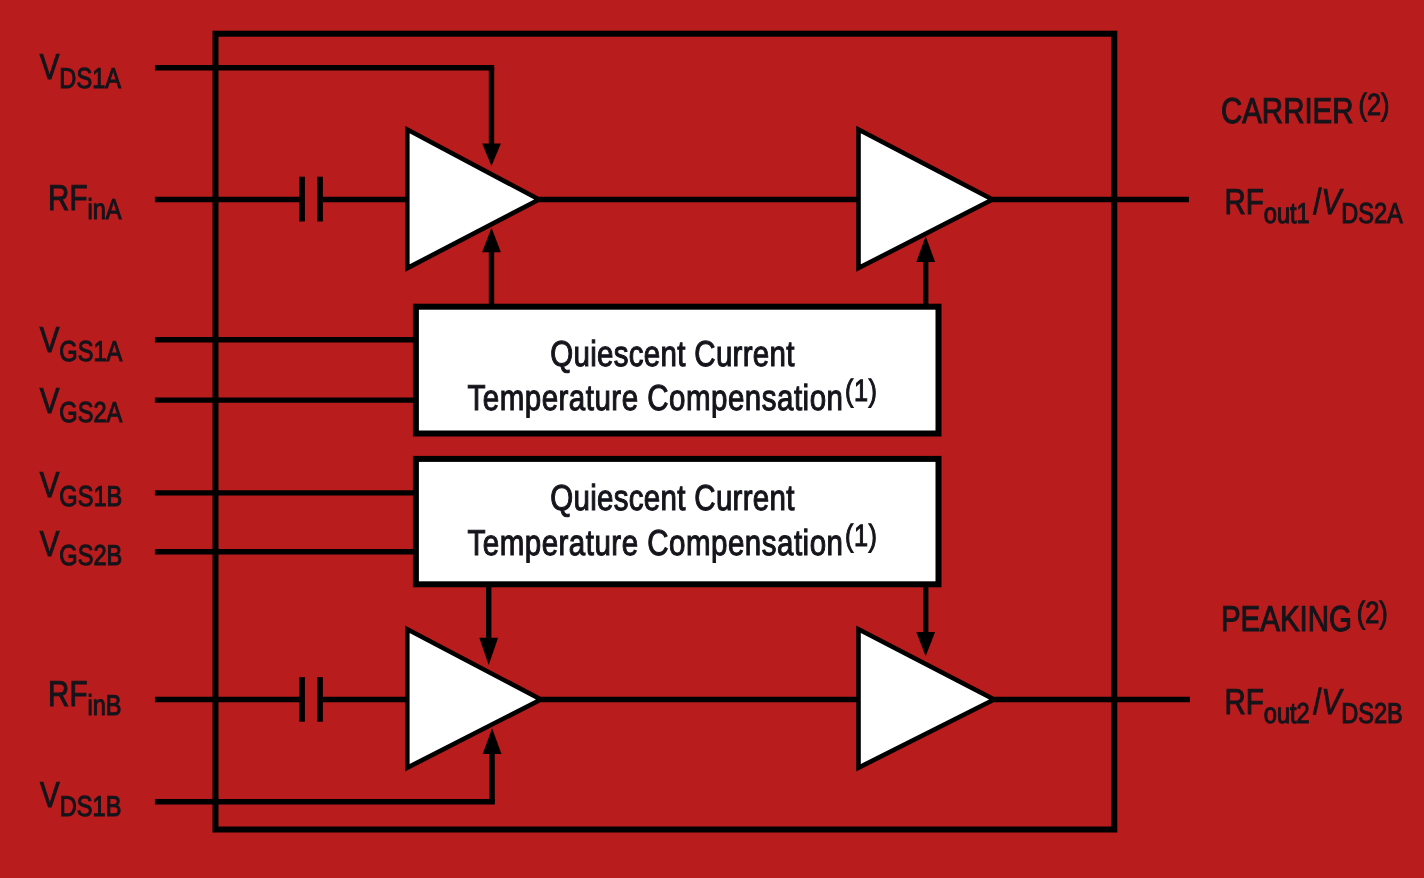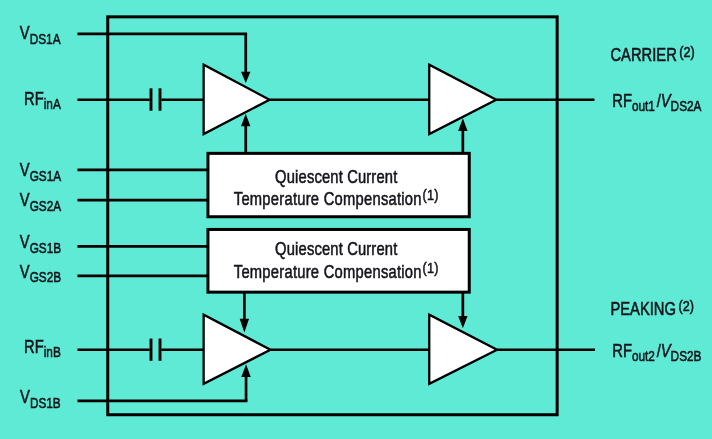--- a/index.html
+++ b/index.html
@@ -1,16 +1,16 @@
 <!DOCTYPE html>
 <html><head>
 <meta charset="utf-8">
 <style>
   html,body{margin:0;padding:0;background:#fff;}
-  #canvas{position:relative;width:712px;height:439px;background:#5eead4;overflow:hidden;}
+  #canvas{position:relative;width:712px;height:439px;background:#b91c1c;overflow:hidden;}
   svg{position:absolute;left:0;top:0;}
   text{font-family:"Liberation Sans",sans-serif;fill:#14141b;stroke:#14141b;stroke-width:0.55px;}
 </style>
 </head>
 <body>
 <div id="canvas">
 <svg width="712" height="439" viewBox="0 0 712 439">
 <g transform="translate(0.45,0.45)">
 
   <rect x="107.3" y="16.4" width="449.4" height="397.9" fill="none" stroke="#000" stroke-width="3"></rect>

